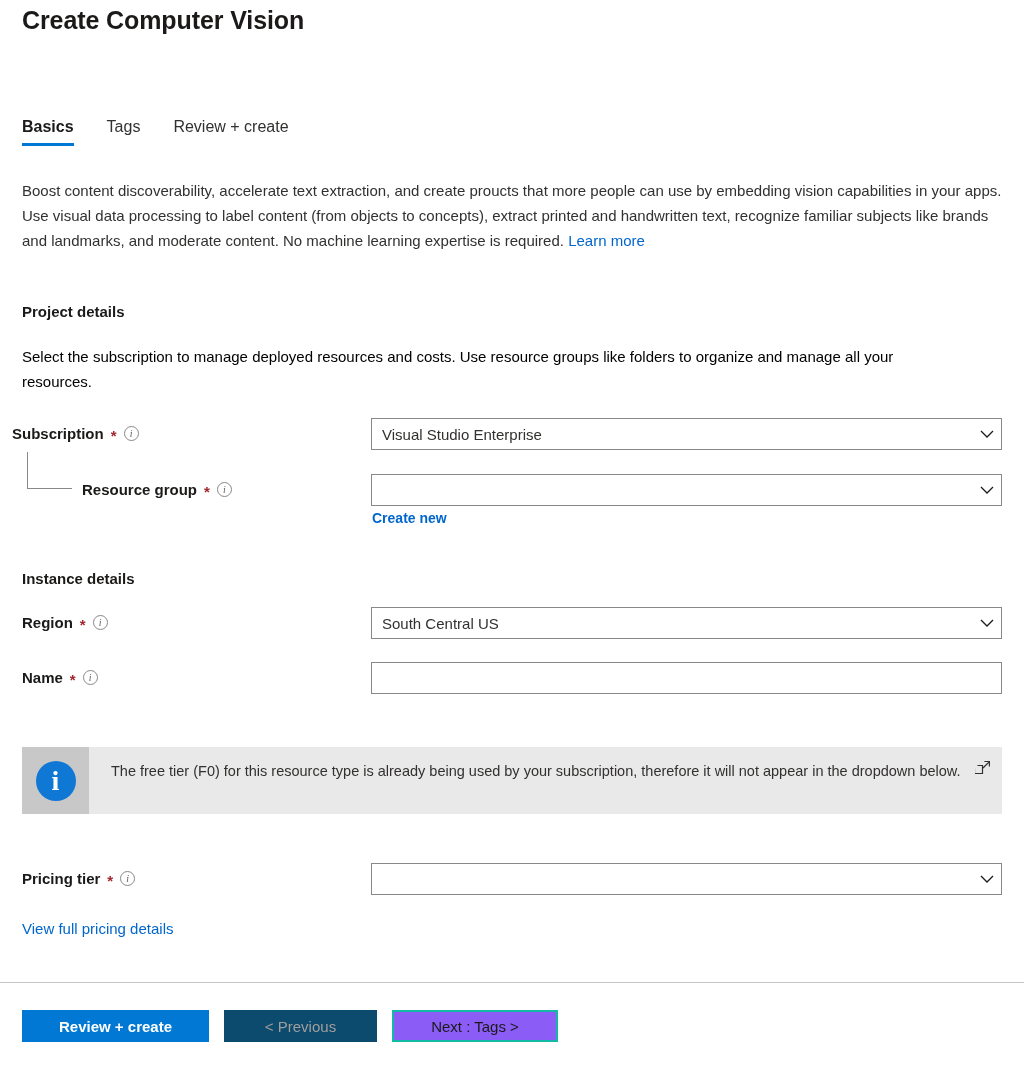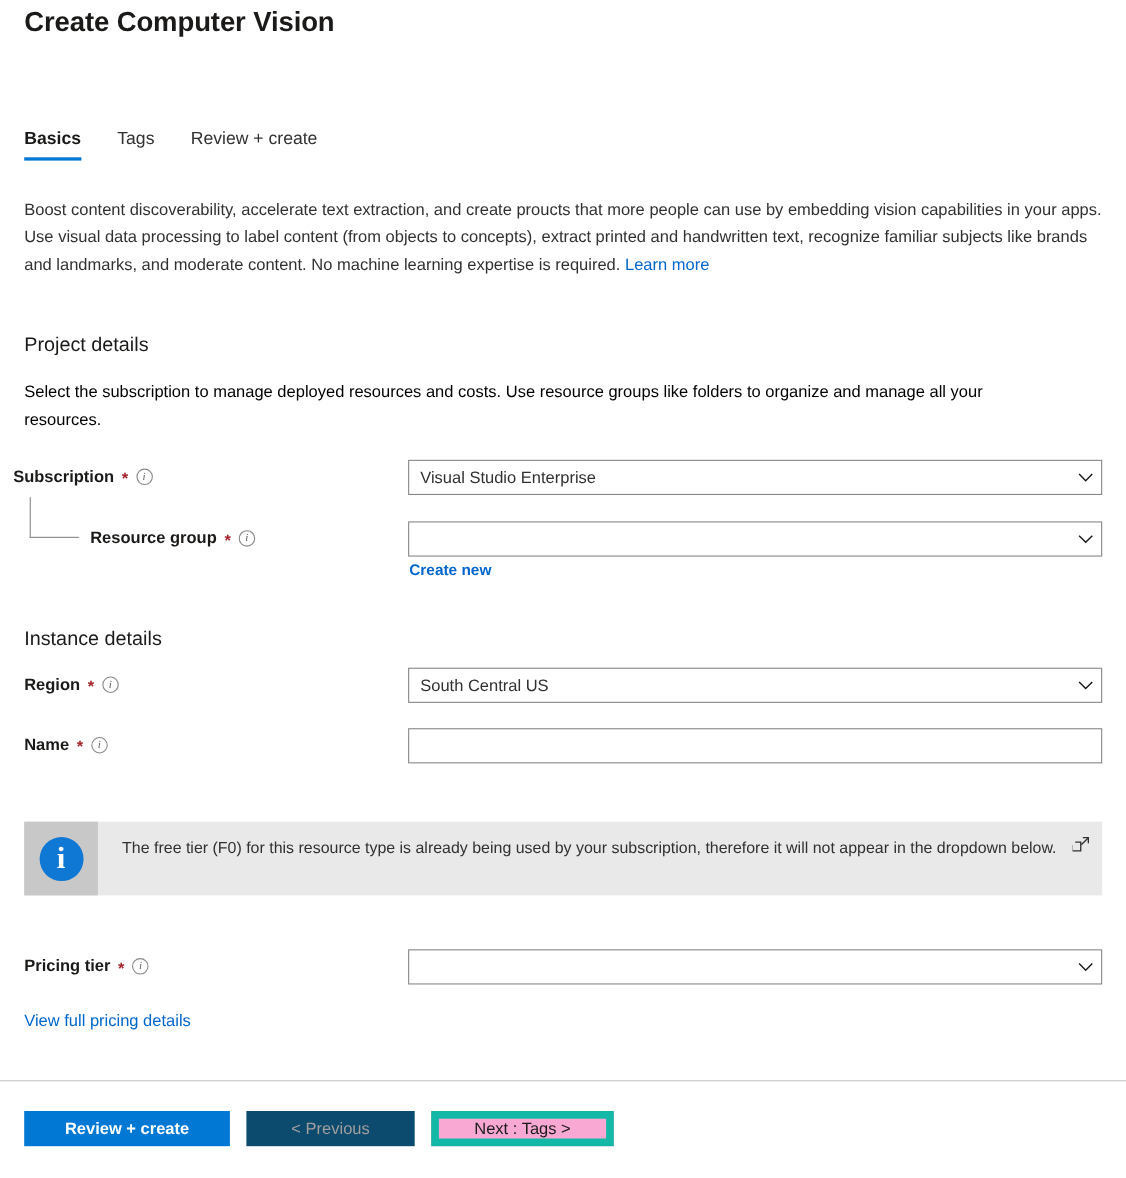--- a/index.html
+++ b/index.html
@@ -61,22 +61,22 @@
   .link {
     color: #0066cc;
     text-decoration: none;
     cursor: pointer;
   }
 
   
   .section-heading {
     position: absolute;
     left: 22px;
-    font-size: 18px;
-    font-weight: 400;
+    font-size: 15px;
+    font-weight: 700;
     color: #1b1a19;
   }
   #h-project { top: 303px; }
   #h-instance { top: 570px; }
 
   .section-desc {
     position: absolute;
     left: 22px; top: 344px;
     width: 940px;
     font-size: 15px;
@@ -260,23 +260,23 @@
     padding: 0 14px;
   }
   .btn-disabled {
     background: #0c4a6e;
     color: #a19f9d;
     min-width: 153px;
     padding: 0 4px;
     cursor: default;
   }
   .btn-default {
-    background: #f9a8d4;
-    color: #1b1a19;
-    border: 7px solid #14b8a6;
+    background: #8b5cf6;
+    color: #1b1a19;
+    border: 2px solid #14b8a6;
     min-width: 166px;
     padding: 0 14px;
   }
 </style>
 </head>
 <body>
 
 <div class="page">
 
   <div class="page-title">Create Computer Vision</div>

